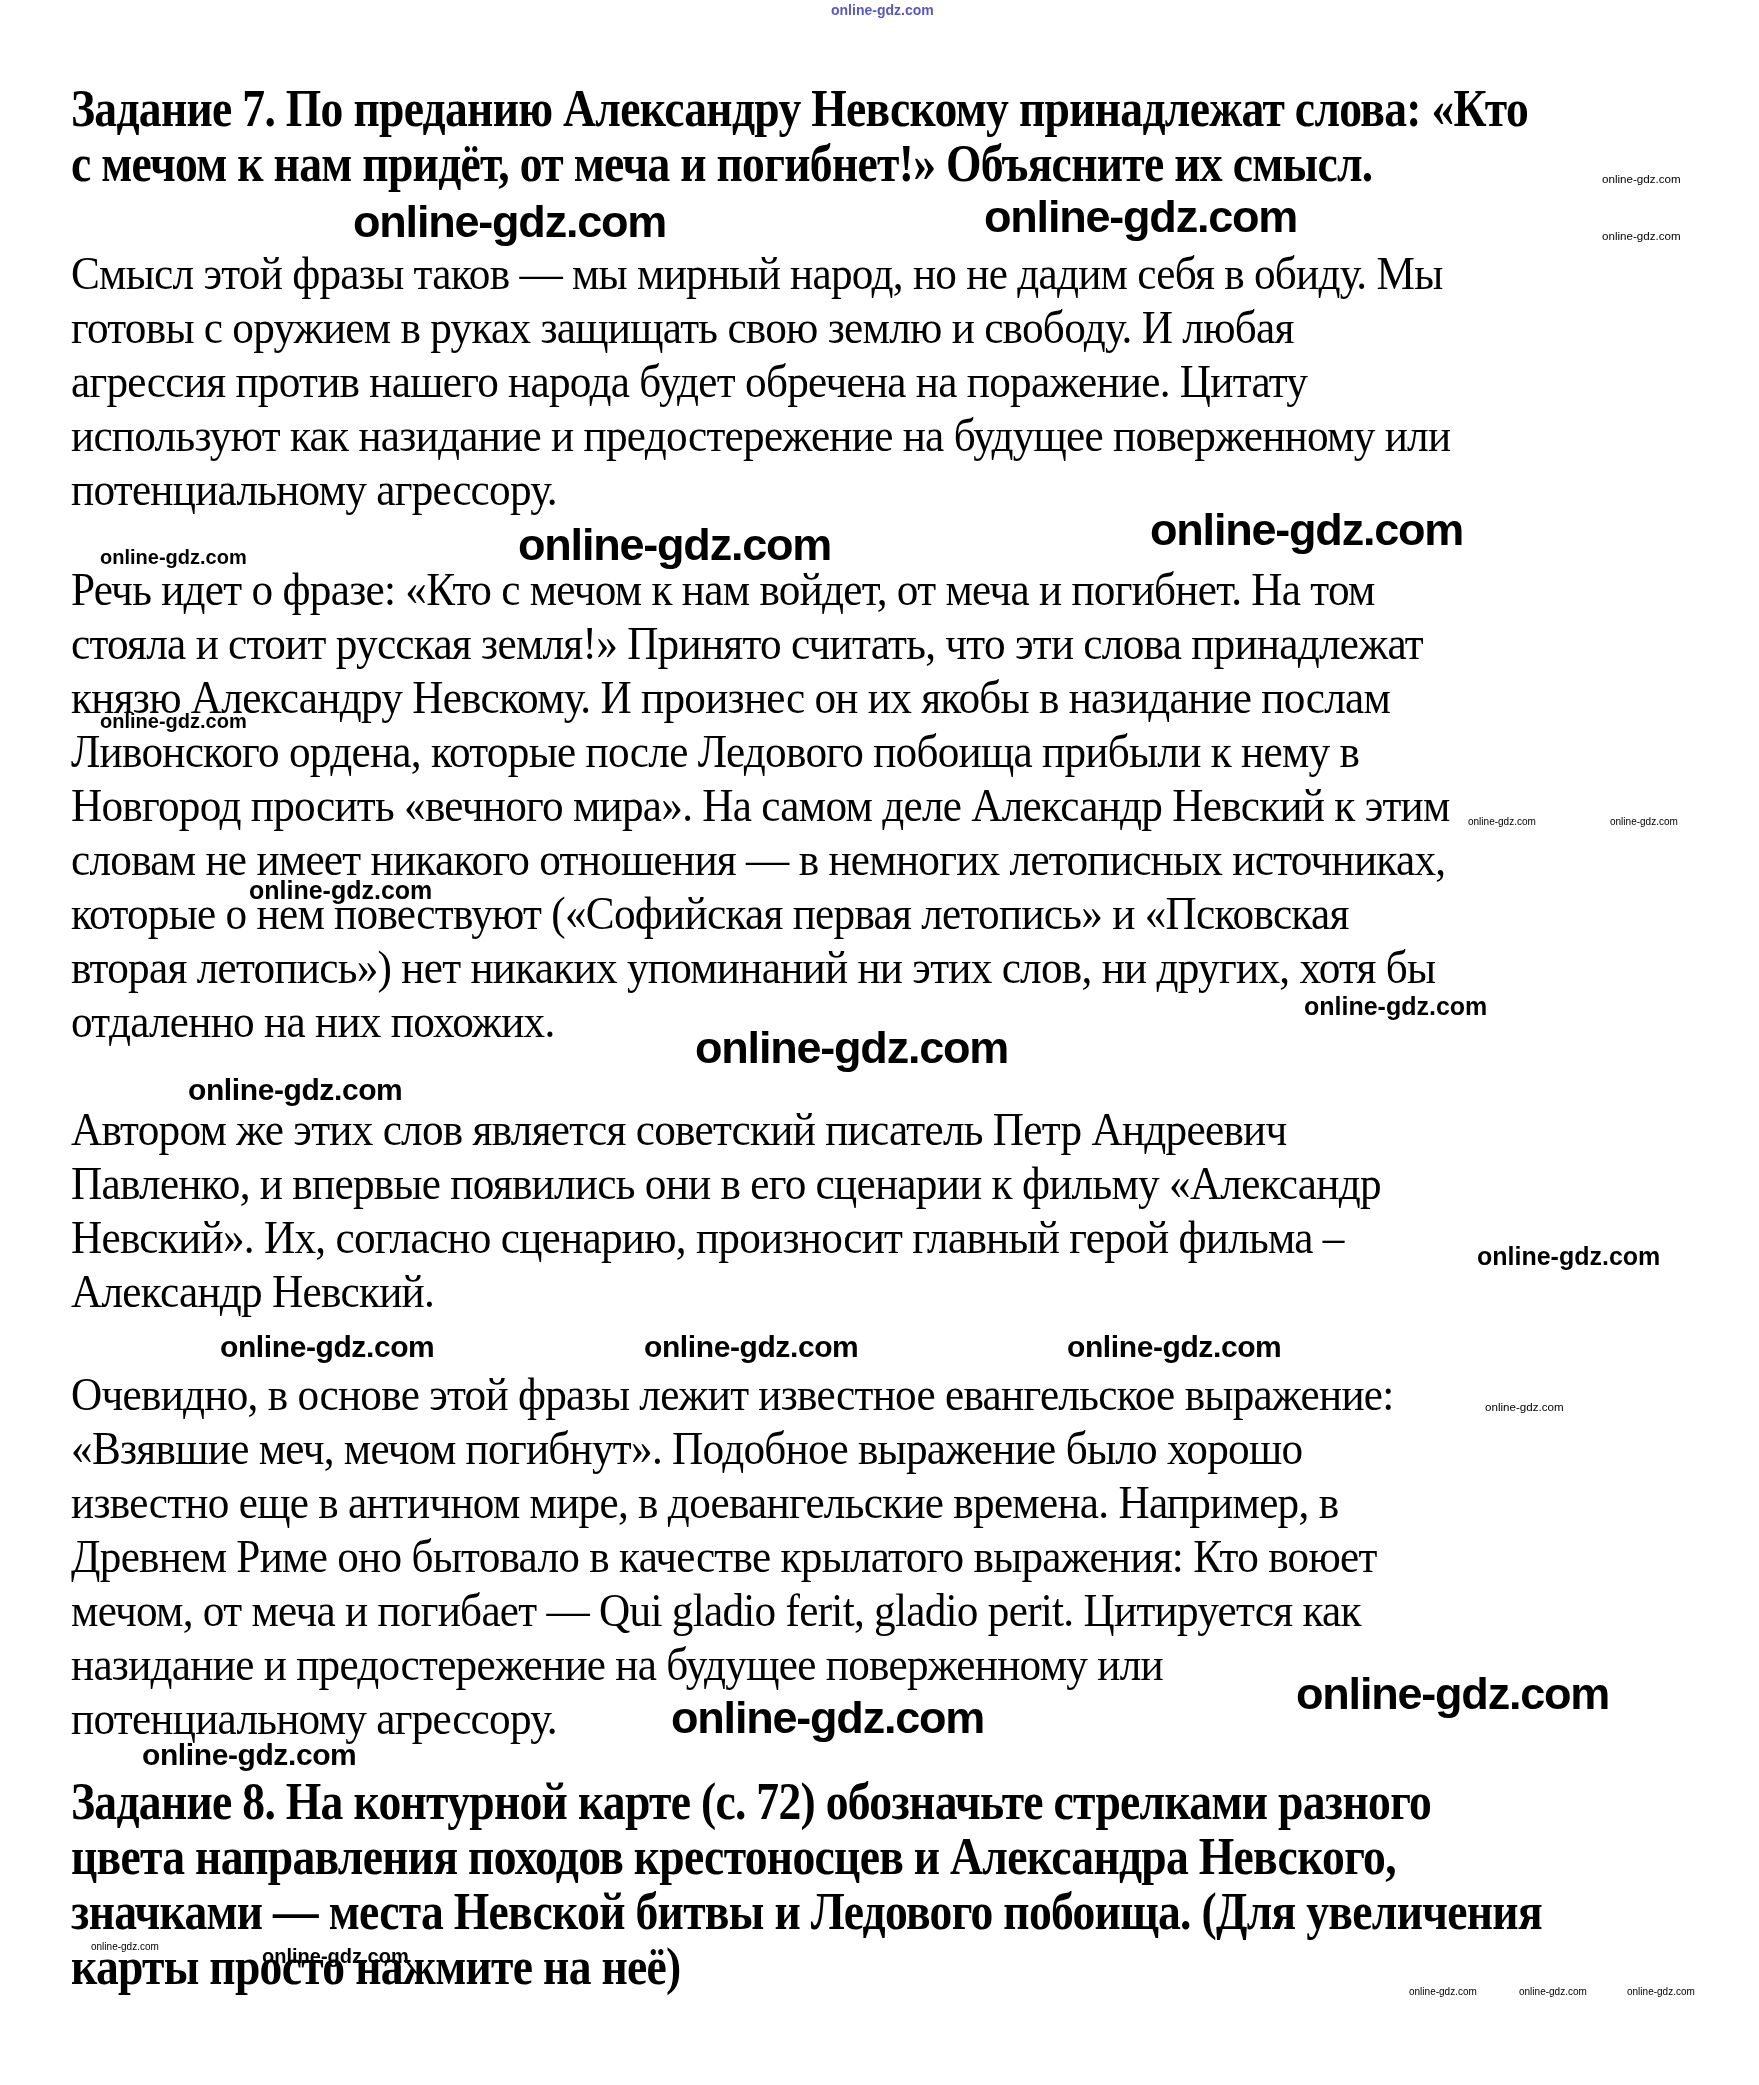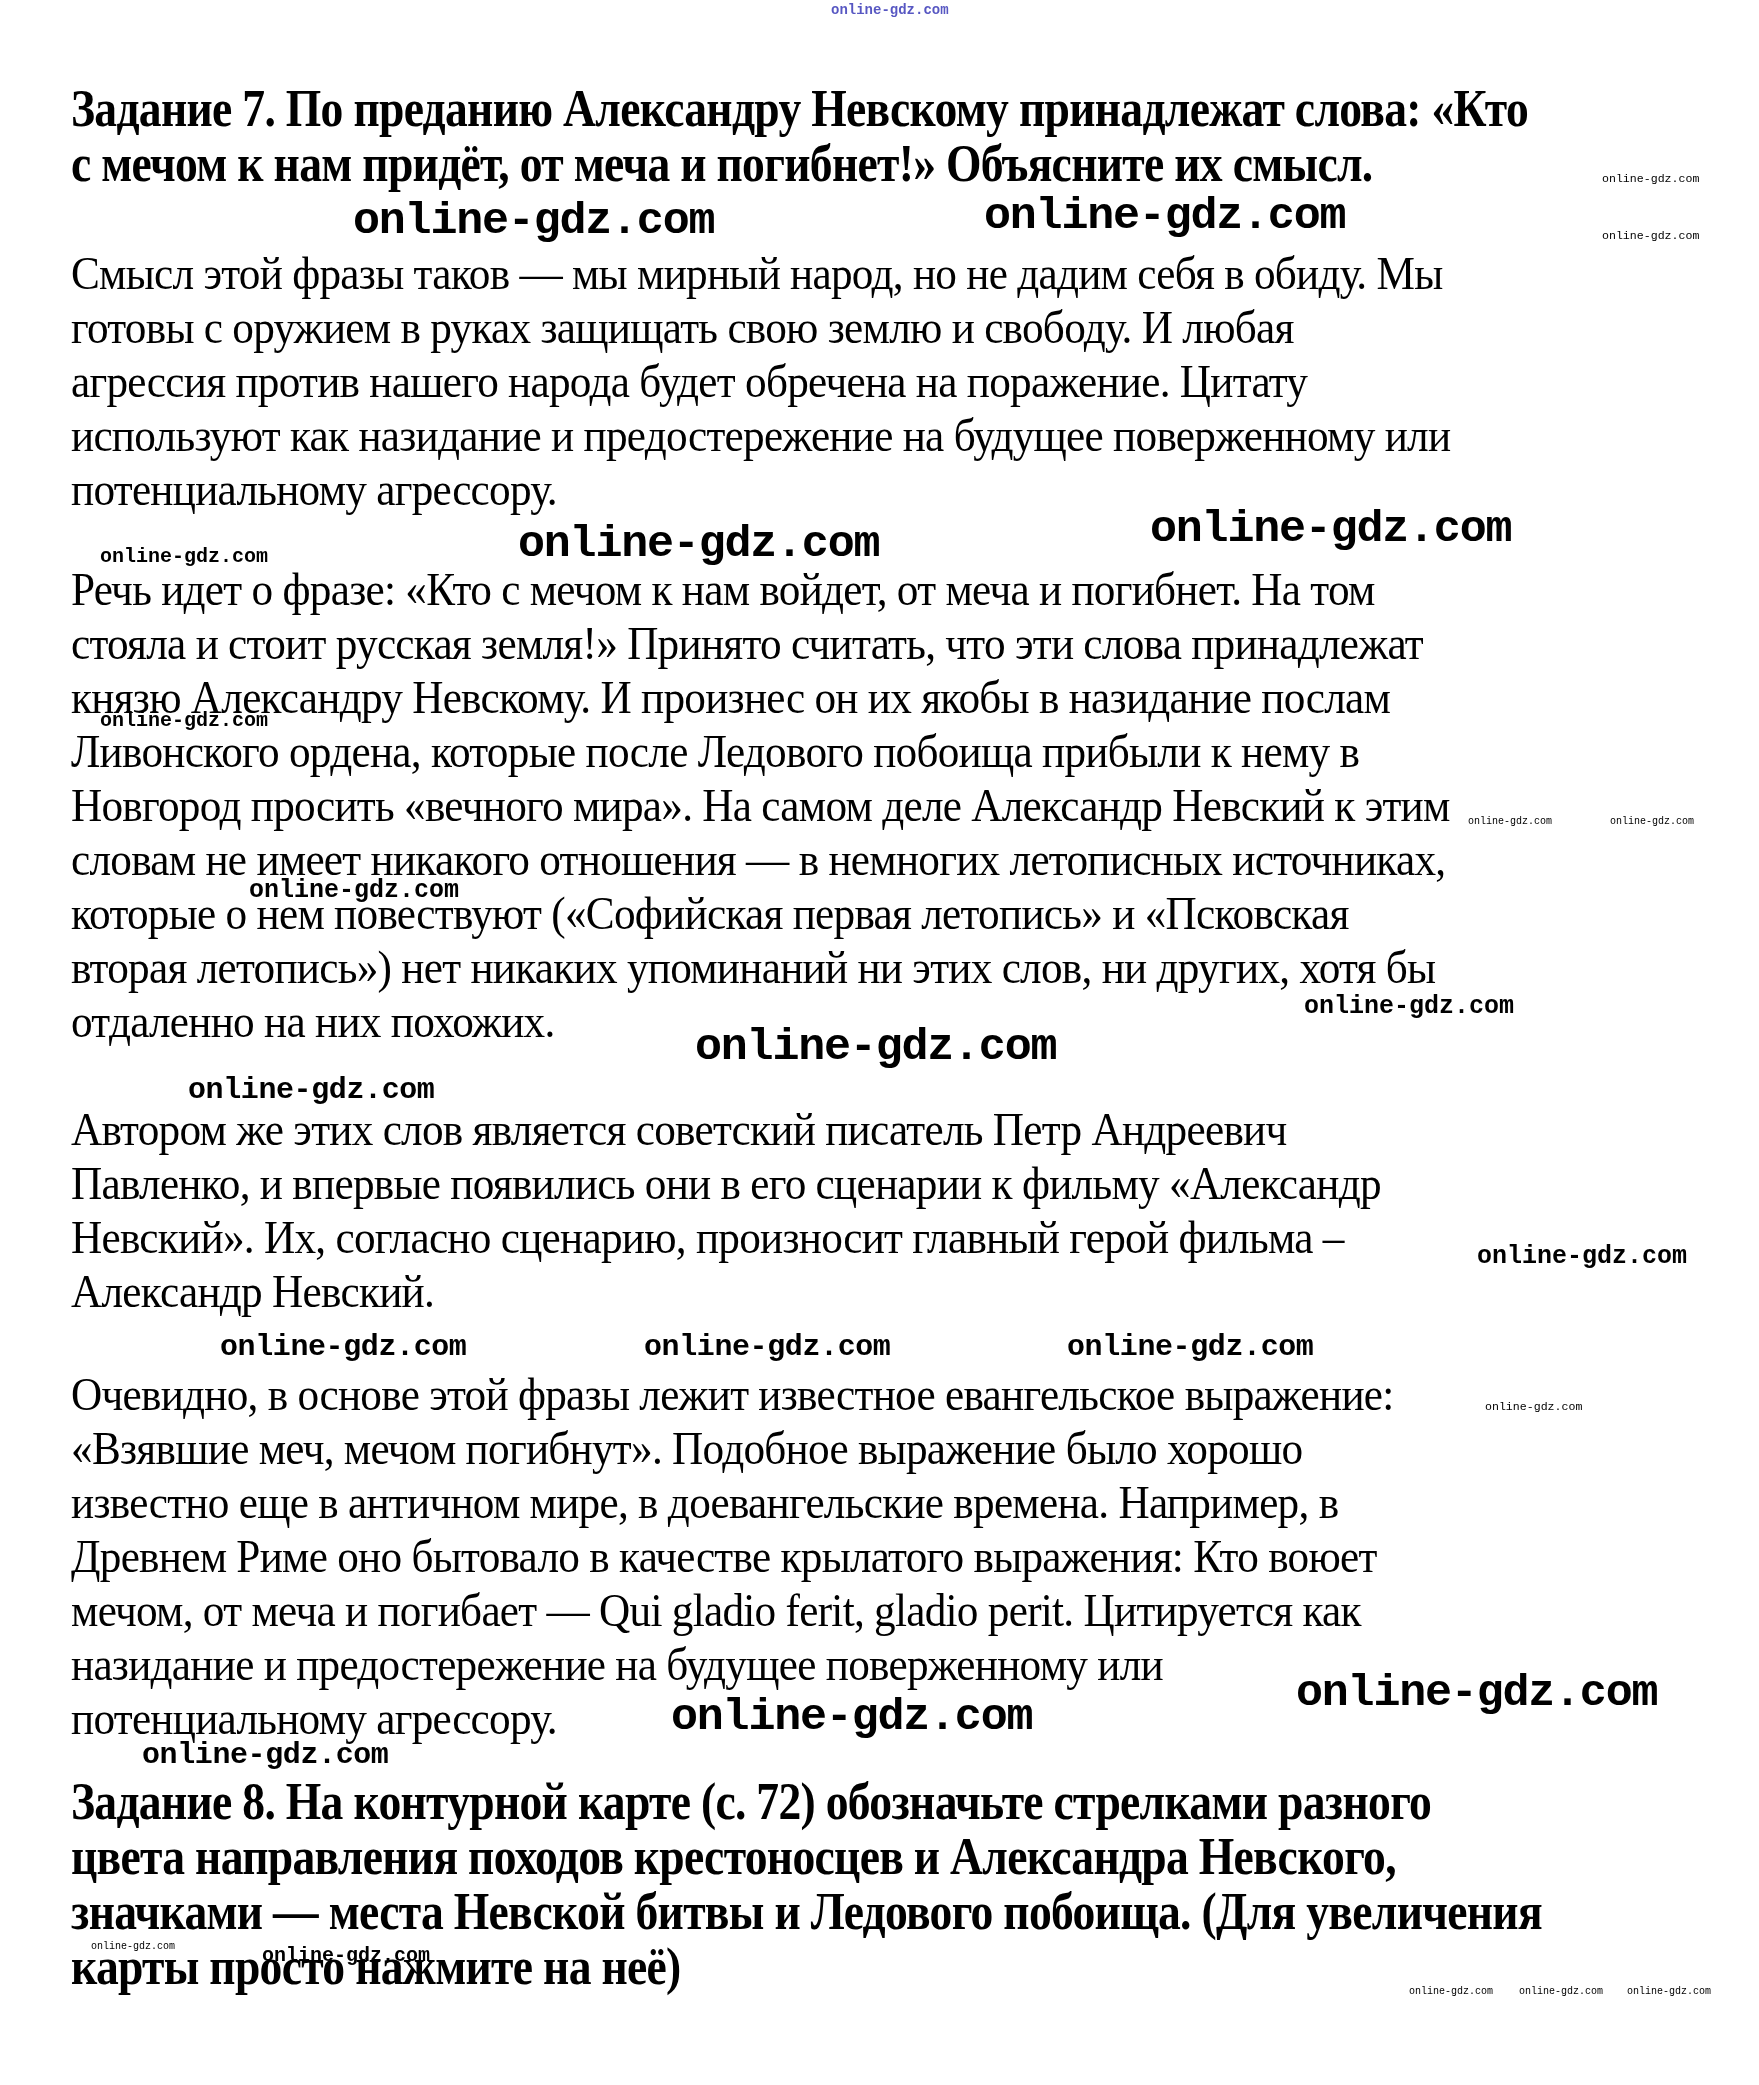--- a/index.html
+++ b/index.html
@@ -34,21 +34,21 @@
     font-size: 47px;
     line-height: 54px;
     transform: scaleX(0.92);
     letter-spacing: -0.8px;
   }
   .line { display: block; }
   
   .wm {
     position: absolute;
     white-space: nowrap;
-    font-family: Liberation Mono, monospace;
+    font-family: Liberation Sans, sans-serif;
     color: #000000;
     line-height: 1;
     text-align: right;
   }
   .wm-big   { font-size: 45px; font-weight: 600; letter-spacing: -1.2px; }
   .wm-med36 { font-size: 30px; font-weight: 600; letter-spacing: -0.4px; }
   .wm-med30 { font-size: 25px; font-weight: 600; }
   .wm-sm24  { font-size: 20px; font-weight: 600; }
   .wm-tiny  { font-size: 11.6px; font-weight: 400; }
   .wm-tiny2 { font-size: 10px; font-weight: 400; }

